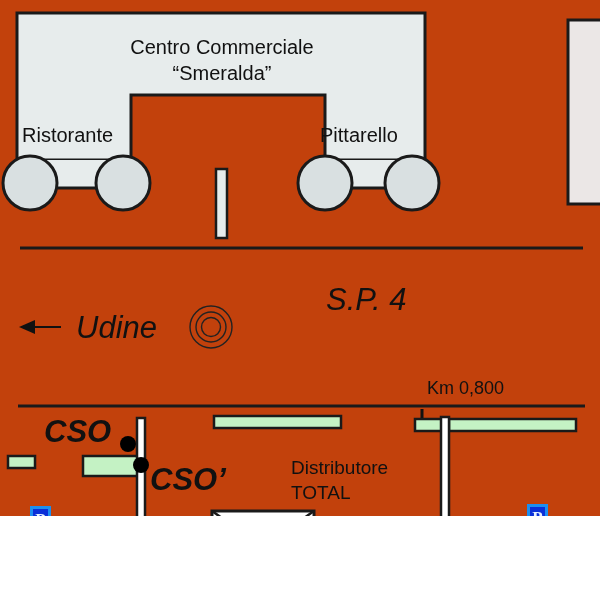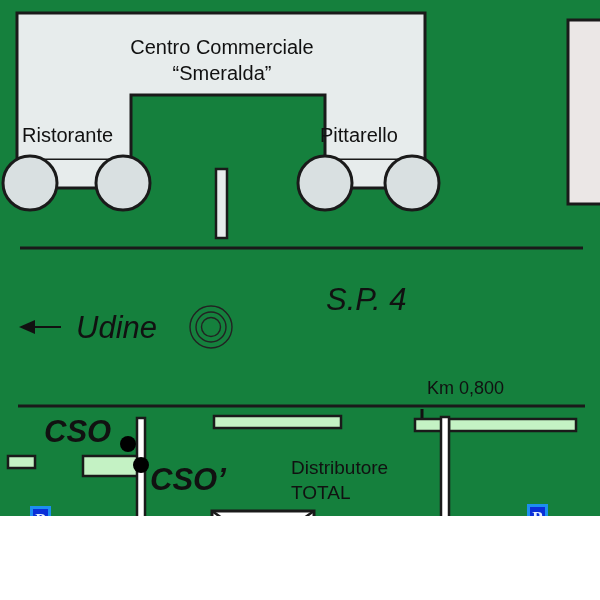--- a/index.html
+++ b/index.html
@@ -1,16 +1,16 @@
 <!DOCTYPE html>
 <html><head>
 <meta charset="utf-8">
 <style>
   html, body { margin: 0; padding: 0; background: #ffffff; }
-  #canvas { position: relative; width: 600px; height: 516px; overflow: hidden; background: #15803d; font-family: "Liberation Sans", sans-serif; }
+  #canvas { position: relative; width: 600px; height: 516px; overflow: hidden; background: #c2410c; font-family: "Liberation Sans", sans-serif; }
   svg { position: absolute; left: 0; top: 0; }
   .lbl { font-family: "Liberation Sans", sans-serif; fill: #111; }
 </style>
 </head>
 <body>
 
 <div id="canvas">
 <svg width="600" height="600" viewBox="0 0 600 600">
 
   <path d="M17,13 L425,13 L425,160 L325,160 L325,95 L131,95 L131,160 L17,160 Z" fill="#e7ecec" stroke="#1a1a1a" stroke-width="3"></path>

